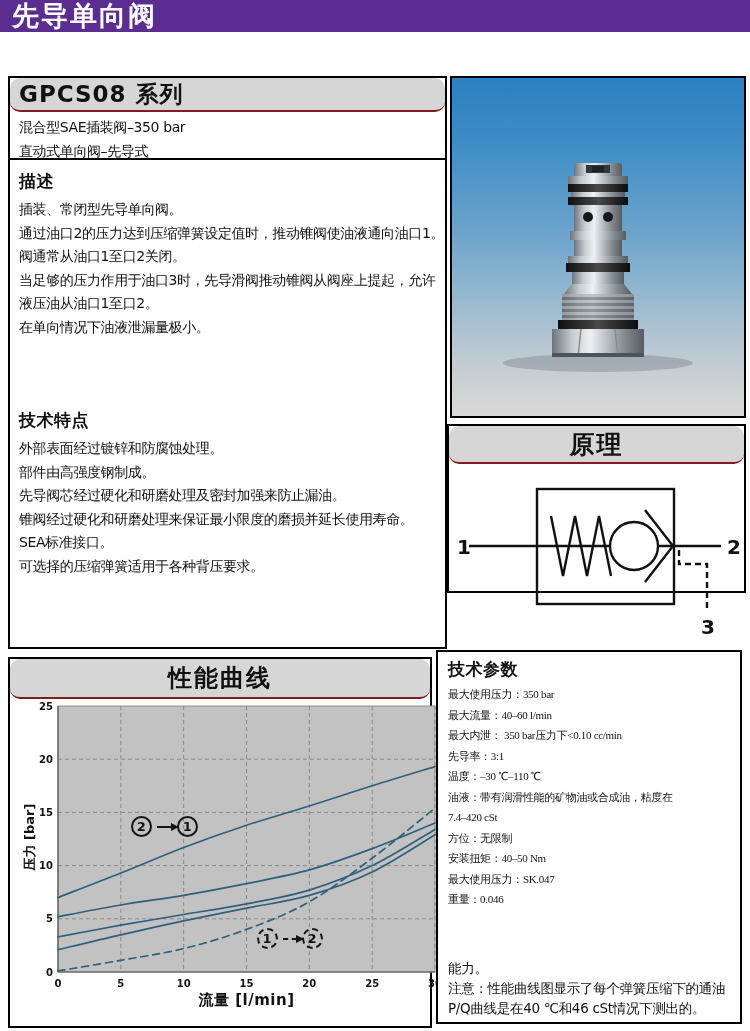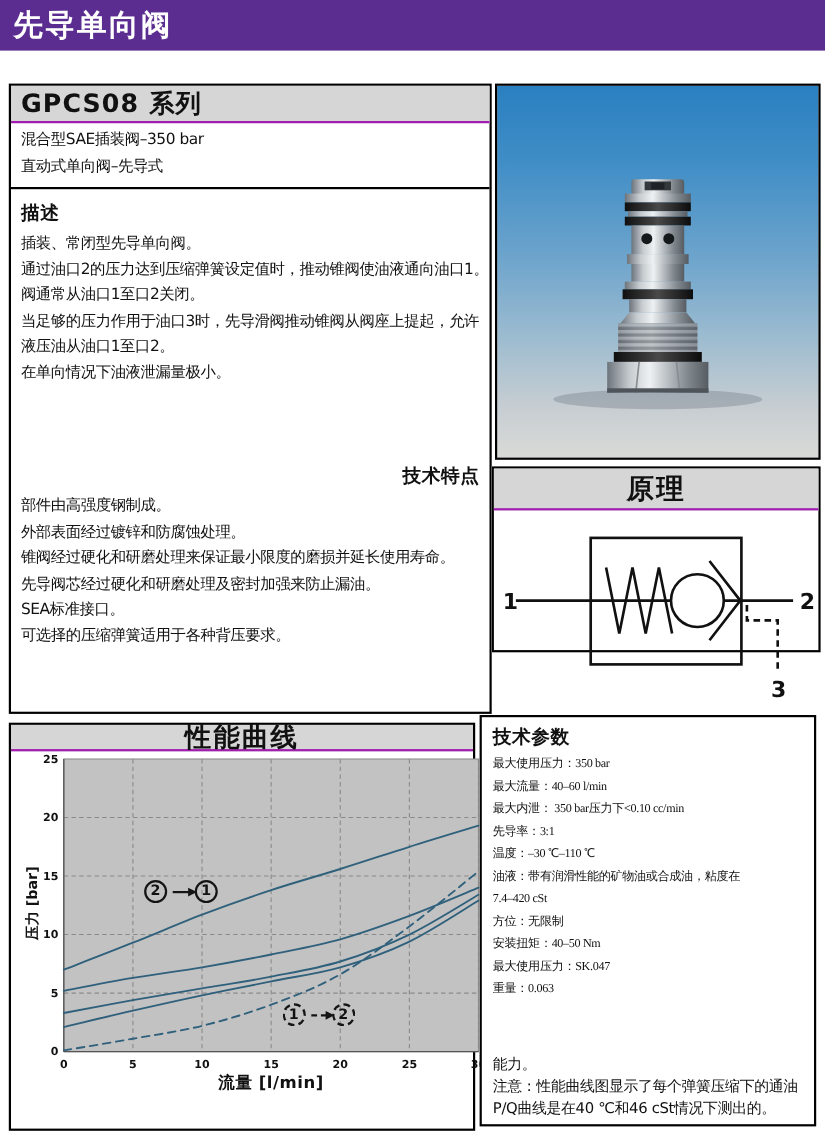--- a/index.html
+++ b/index.html
@@ -5,51 +5,51 @@
   :root{
     --accent:#5B2D90; --header_gray:#D6D6D6; --plot_bg:#C2C2C2; --curve:#2F607C;
   }
   *{box-sizing:border-box;margin:0;padding:0;}
   html,body{background:#fff;}
   body{
     width:750px;height:1031px;position:relative;overflow:hidden;
     font-family:"DejaVu Sans","Liberation Sans",sans-serif;color:#111;
   }
   .topbar{
-    position:absolute;left:0;top:0;width:750px;height:46px;
+    position:absolute;left:0;top:0;width:750px;height:32px;
     background:var(--accent);color:#fff;display:flex;align-items:center;
     font-size:27px;font-weight:bold;padding-left:12px;letter-spacing:2px;
   }
   .panel{position:absolute;border:2px solid #000;background:#fff;}
   .panel-header{
-    background:var(--header_gray);border-bottom:2px solid #a21caf;
-    font-weight:bold;display:flex;align-items:center;
+    background:var(--header_gray);border-bottom:2px solid #7f1d1d;
+    font-weight:bold;display:flex;align-items:center;border-radius:10px;
   }
   
   #series-box{left:8px;top:76px;width:439px;height:573px;}
   #series-box .panel-header{height:34px;font-size:23px;padding-left:9px;letter-spacing:1px;}
-  .subtitle{border-bottom:2px solid #000;padding:4px 9px;height:60px;}
+  .subtitle{border-bottom:2px solid #000;padding:4px 9px;height:48px;}
   .subtitle div{font-size:17px;line-height:26px;letter-spacing:0.2px;}
   .desc-body{padding:10px 9px 0 9px;}
   .sec-heading{font-size:17px;font-weight:bold;margin-bottom:5px;letter-spacing:0.5px;}
   .text-lines div{font-size:14px;line-height:23.5px;letter-spacing:-0.4px;white-space:nowrap;}
-  .features-gap{margin-top:70px;text-align:right;}
+  .features-gap{margin-top:70px;}
   
   #photo-box{
     left:450px;top:76px;width:296px;height:342px;
     background:linear-gradient(180deg,#2a80c0 0%,#3f8dc6 20%,#6ba3cc 45%,#9dbcd0 68%,#c6cdd2 86%,#d9dad7 100%);
   }
   #photo-box svg{display:block;}
   
   #principle-box{left:447px;top:424px;width:299px;height:169px;}
   #principle-box .panel-header{height:38px;font-size:25px;justify-content:center;letter-spacing:2px;}
   #principle-body{position:relative;width:295px;height:180px;}
   
   #chart-box{left:8px;top:657px;width:424px;height:371px;}
-  #chart-box .panel-header{height:24px;font-size:24px;justify-content:center;letter-spacing:2px;}
+  #chart-box .panel-header{height:40px;font-size:24px;justify-content:center;letter-spacing:2px;}
   #chart-body{position:relative;width:420px;height:327px;margin-left:0;}
   #perf-svg{position:absolute;left:10px;top:1px;overflow:visible;}
   #perf-svg .tick{font-size:10px;font-weight:bold;fill:#111;font-family:"DejaVu Sans","Liberation Sans",sans-serif;}
   .x-title{
     position:absolute;left:48px;top:292px;width:377px;text-align:center;
     font-size:15px;font-weight:bold;letter-spacing:0.5px;
   }
   .y-title{
     position:absolute;left:-36px;top:130px;width:110px;height:16px;text-align:center;
     font-size:13px;font-weight:bold;transform:rotate(-90deg);
@@ -92,24 +92,24 @@
     <div class="text-lines">
         <div>插装、常闭型先导单向阀。</div>
         <div>通过油口2的压力达到压缩弹簧设定值时，推动锥阀使油液通向油口1。</div>
         <div>阀通常从油口1至口2关闭。</div>
         <div>当足够的压力作用于油口3时，先导滑阀推动锥阀从阀座上提起，允许</div>
         <div>液压油从油口1至口2。</div>
         <div>在单向情况下油液泄漏量极小。</div>
       </div>
     <div class="sec-heading features-gap">技术特点</div>
     <div class="text-lines">
+        <div>外部表面经过镀锌和防腐蚀处理。</div>
         <div>部件由高强度钢制成。</div>
-        <div>外部表面经过镀锌和防腐蚀处理。</div>
+        <div>先导阀芯经过硬化和研磨处理及密封加强来防止漏油。</div>
         <div>锥阀经过硬化和研磨处理来保证最小限度的磨损并延长使用寿命。</div>
-        <div>先导阀芯经过硬化和研磨处理及密封加强来防止漏油。</div>
         <div>SEA标准接口。</div>
         <div>可选择的压缩弹簧适用于各种背压要求。</div>
       </div>
   </div>
 </div>
 
 <div class="panel" id="photo-box">
   <svg width="292" height="338" viewBox="0 0 292 338">
     <defs>
       <linearGradient id="mg" x1="0" y1="0" x2="1" y2="0">
@@ -239,20 +239,20 @@
       <div>最大使用压力：350 bar</div>
       <div>最大流量：40–60 l/min</div>
       <div>最大内泄： 350 bar压力下&lt;0.10 cc/min</div>
       <div>先导率：3:1</div>
       <div>温度：–30 ℃–110 ℃</div>
       <div>油液：带有润滑性能的矿物油或合成油，粘度在</div>
       <div>7.4–420 cSt</div>
       <div>方位：无限制</div>
       <div>安装扭矩：40–50 Nm</div>
       <div>最大使用压力：SK.047</div>
-      <div>重量：0.063</div>
+      <div>重量：0.046</div>
     </div>
   <div class="note-lines">
       <div>能力。</div>
       <div>注意：性能曲线图显示了每个弹簧压缩下的通油</div>
       <div>P/Q曲线是在40 ℃和46 cSt情况下测出的。</div>
     </div>
 </div>
 
 </body></html>

